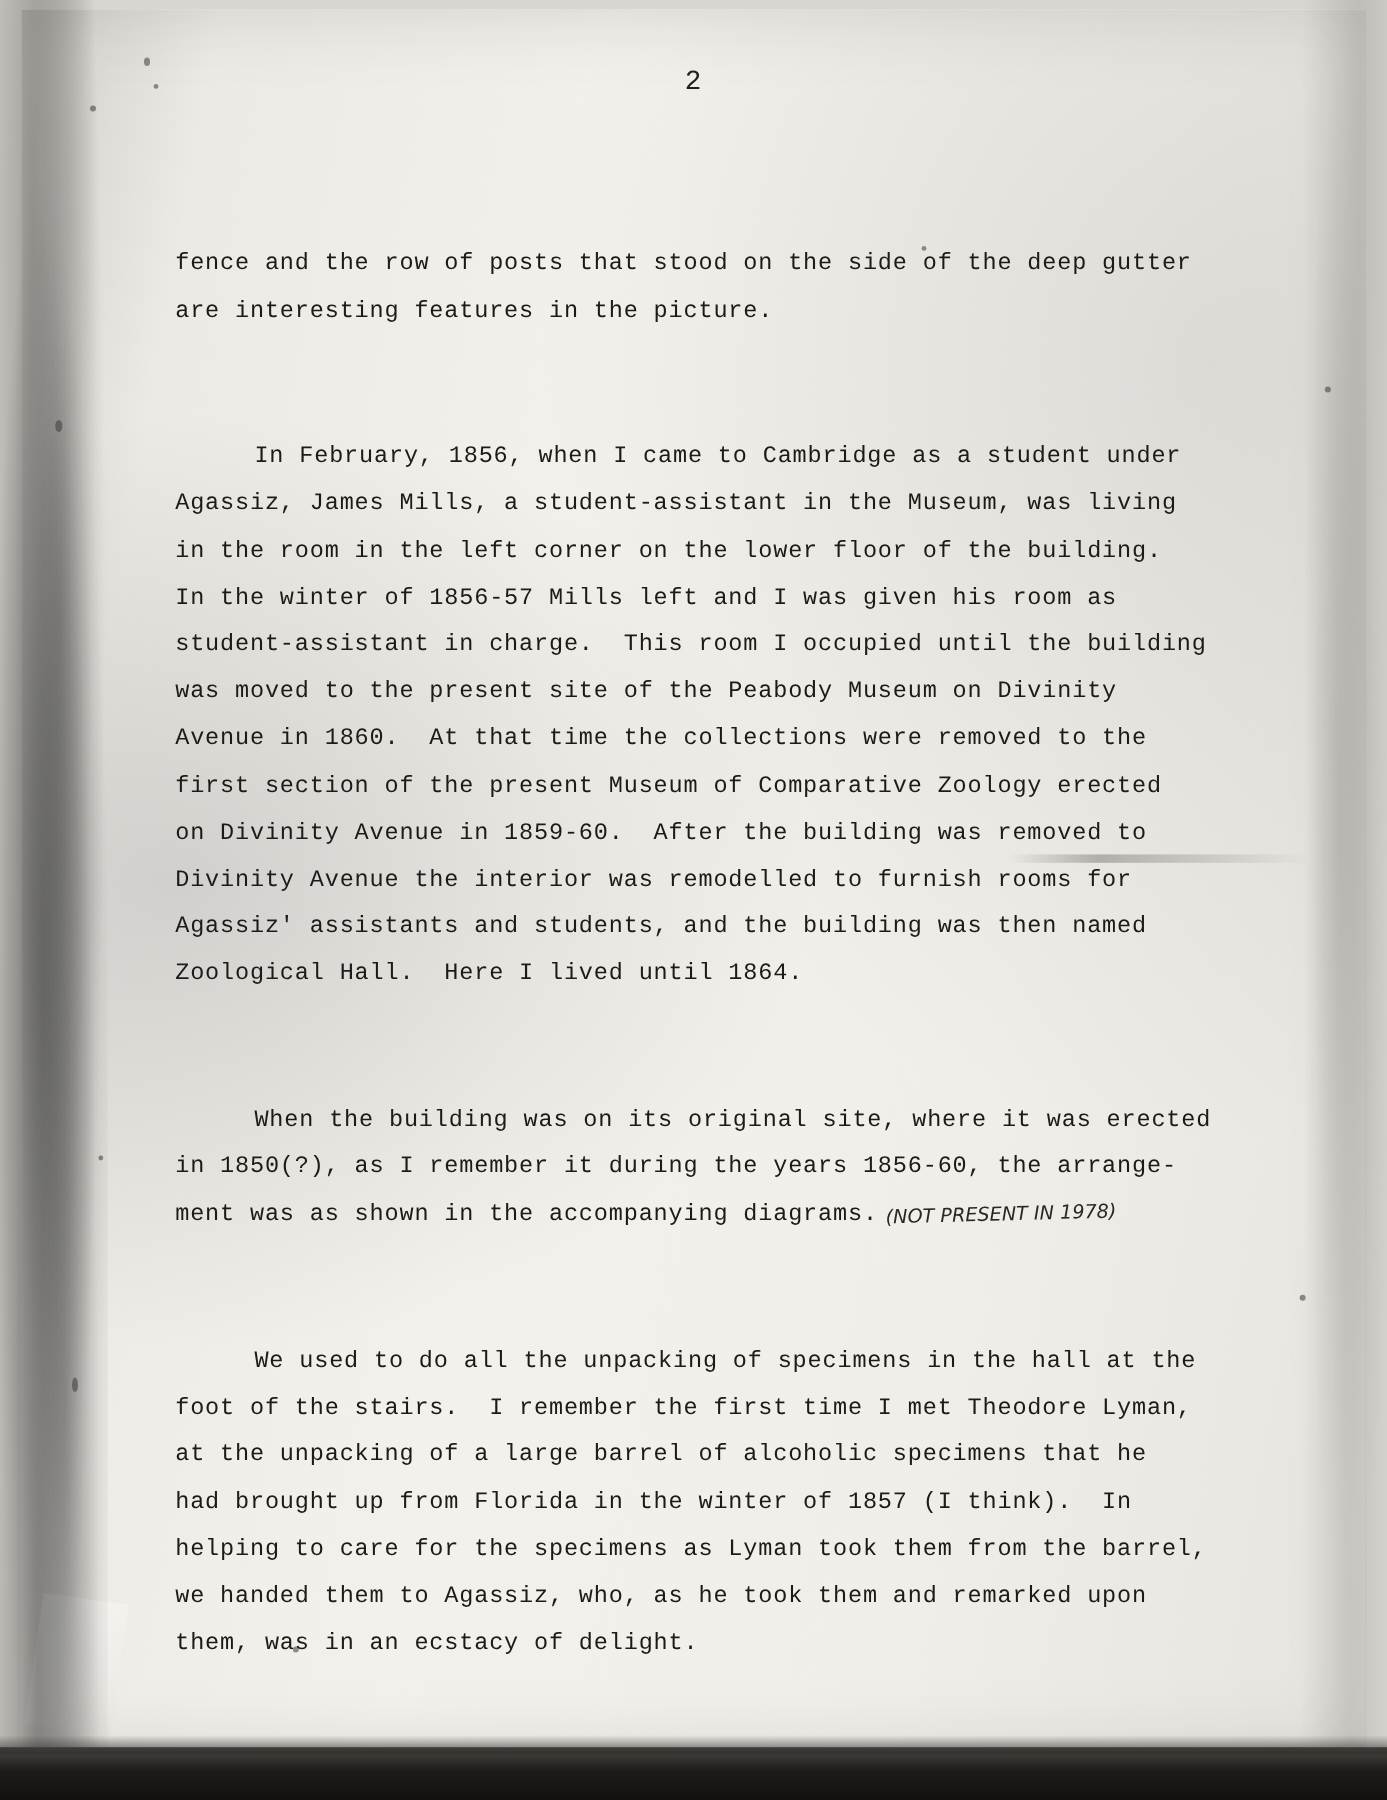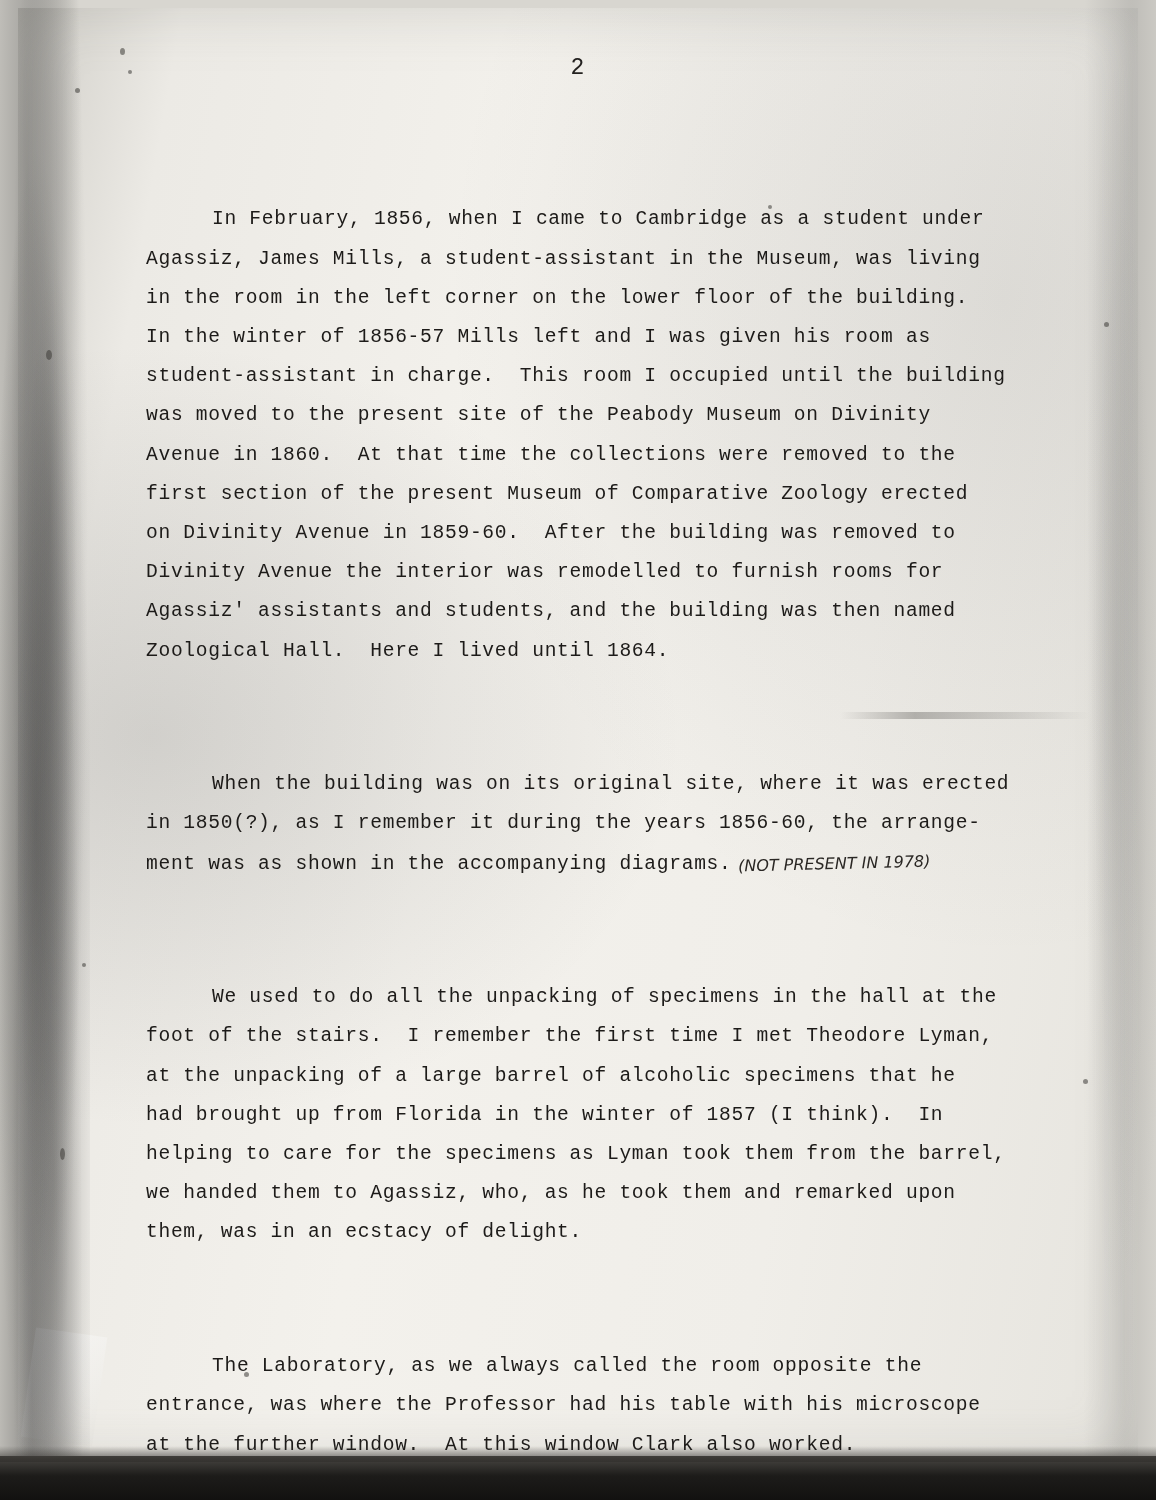--- a/index.html
+++ b/index.html
@@ -95,21 +95,21 @@
     font-size: 19.6px;
     line-height: 39.2px;
     color: #1d1b19;
     letter-spacing: 0.7px;
     white-space: pre-wrap;
   }
   .para {
     margin: 0 0 0 0;
   }
   .para + .para {
-    margin-top: 16px;
+    margin-top: 4px;
   }
   .indent { display: inline-block; width: 66px; }
   .handwrite {
     font-family: "DejaVu Sans", sans-serif;
     font-size: 16px;
     font-style: italic;
     letter-spacing: 0px;
     color: #2a2724;
     transform: rotate(-1.5deg);
     display: inline-block;
@@ -139,20 +139,22 @@
 </head>
 <body>
 
 <div class="page">
 
   <div class="sheet"></div>
 
   <div class="page-number">2</div>
 
   <div class="body-text">
+    <p class="para"><span>fence and the row of posts that stood on the side of the deep gutter
+are interesting features in the picture.</span></p>
     <p class="para"><span class="indent"></span><span>In February, 1856, when I came to Cambridge as a student under
 Agassiz, James Mills, a student-assistant in the Museum, was living
 in the room in the left corner on the lower floor of the building.
 In the winter of 1856-57 Mills left and I was given his room as
 student-assistant in charge.  This room I occupied until the building
 was moved to the present site of the Peabody Museum on Divinity
 Avenue in 1860.  At that time the collections were removed to the
 first section of the present Museum of Comparative Zoology erected
 on Divinity Avenue in 1859-60.  After the building was removed to
 Divinity Avenue the interior was remodelled to furnish rooms for

